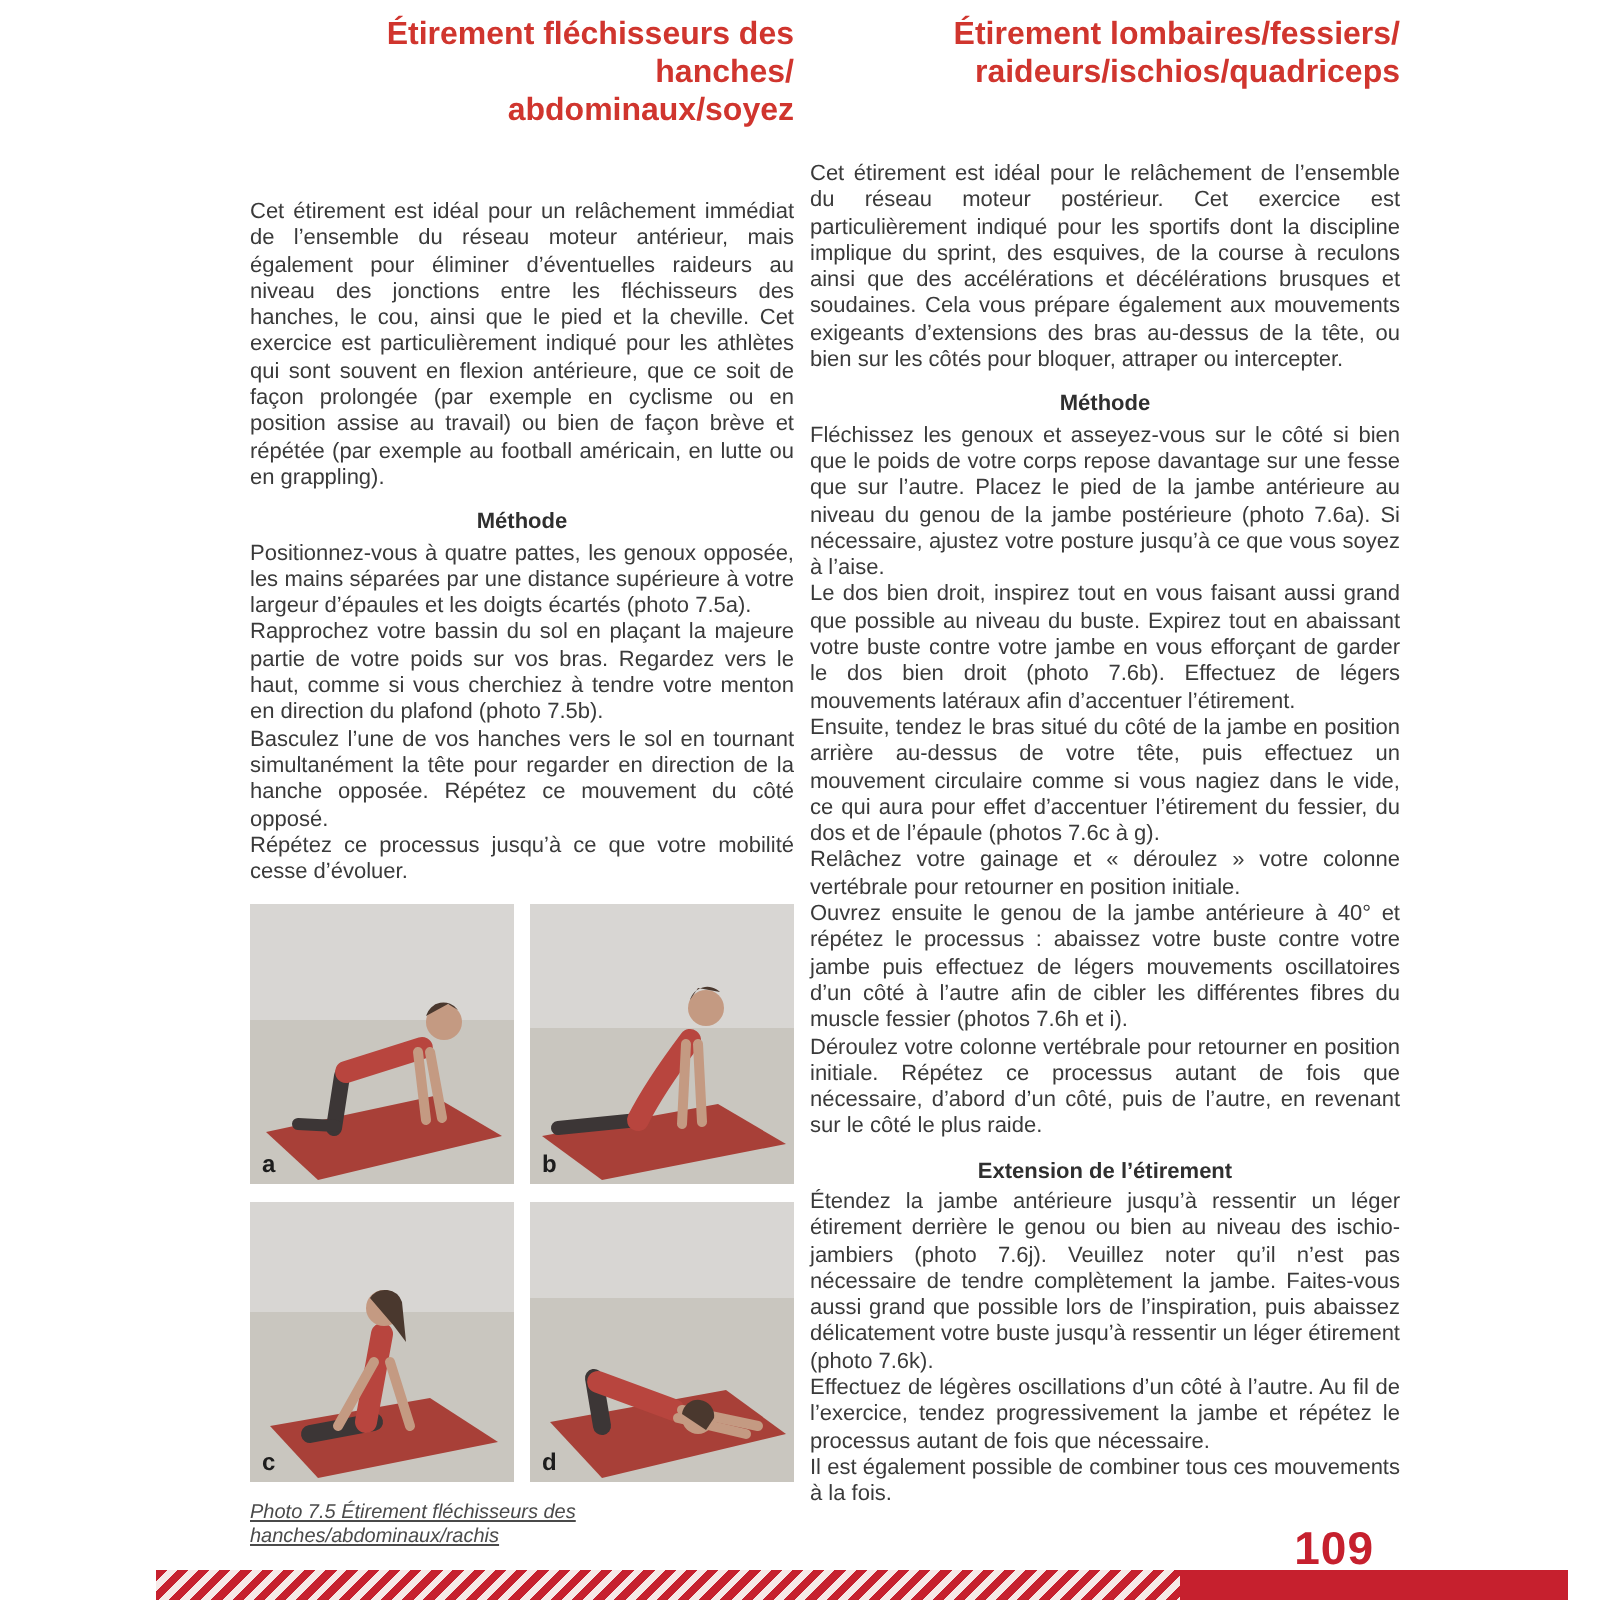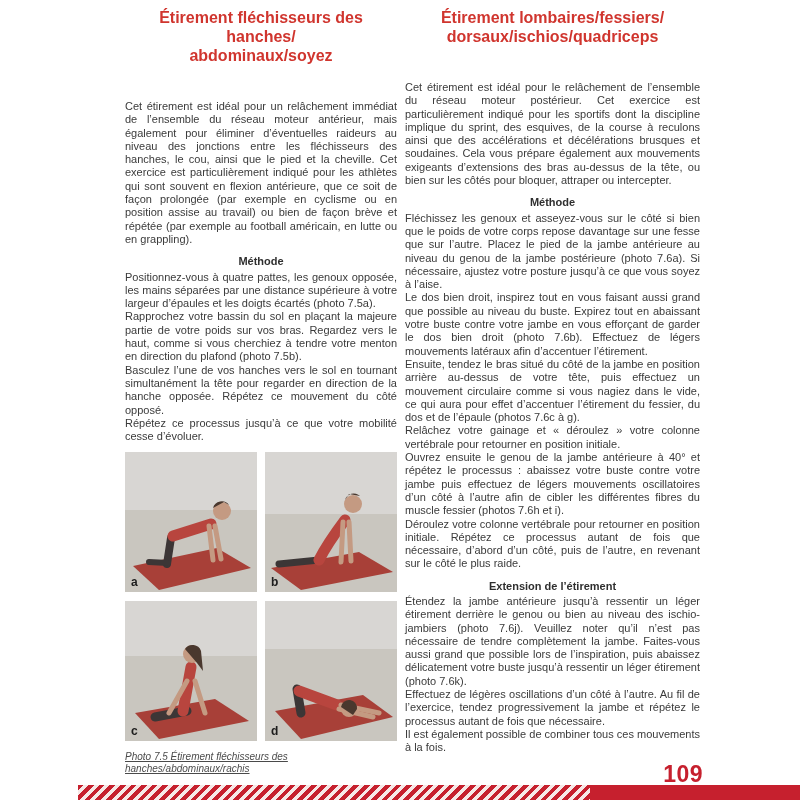--- a/index.html
+++ b/index.html
@@ -15,21 +15,21 @@
     display:grid;
     grid-template-columns:272px 295px;
     column-gap:8px;
   }
   .col{color:#3a3a3a;font-size:11px;line-height:13.3px;text-align:justify;}
   h1{
     margin:0 0 7px 0;
     color:#d0352e;
     font-size:16px;line-height:19px;
     font-weight:bold;
-    text-align:center;
+    text-align:right;
   }
   h1 .hl{display:block;}
   h2{
     margin:9px 0 2px 0;
     color:#2f2f2f;
     font-size:11px;line-height:13.3px;
     font-weight:bold;text-align:center;
   }
   p{margin:0;}
   p.intro{margin-bottom:2px;margin-top:35px;}
@@ -48,21 +48,21 @@
     font-style:normal;
   }
   .caption{
     margin-top:10px;
     font-size:10px;line-height:12px;
     font-style:italic;
     color:#4a4a4a;
     text-decoration:underline;
     text-align:left;
   }
-  .footer{position:absolute;left:0;right:0;bottom:0;height:60px;}
+  .footer{position:absolute;left:0;right:16px;bottom:0;height:60px;}
   .band{position:absolute;bottom:0;height:15px;}
   .band.hatch{
     left:78px;width:512px;
     background:repeating-linear-gradient(135deg,#c6202e 0 4px,#f6e9e8 4px 7.5px);
   }
   .band.solid{left:590px;right:0;background:#c6202e;}
   .pagenum{
     position:absolute;right:97px;bottom:14px;
     color:#c6202e;font-size:23px;font-weight:bold;line-height:23px;
     letter-spacing:0.5px;
@@ -150,21 +150,21 @@
         </figure>
 
       </div>
 
       <div class="caption">Photo 7.5 Étirement fléchisseurs des hanches/abdominaux/rachis</div>
     </div>
 
     <div class="col">
       <h1>
         <span class="hl">Étirement lombaires/fessiers/</span>
-        <span class="hl">dorsaux/ischios/quadriceps</span>
+        <span class="hl">raideurs/ischios/quadriceps</span>
       </h1>
       <p class="intro">Cet étirement est idéal pour le relâchement de l’ensemble du réseau moteur postérieur. Cet exercice est particulièrement indiqué pour les sportifs dont la discipline implique du sprint, des esquives, de la course à reculons ainsi que des accélérations et décélérations brusques et soudaines. Cela vous prépare également aux mouvements exigeants d’extensions des bras au-dessus de la tête, ou bien sur les côtés pour bloquer, attraper ou intercepter.</p>
       <h2>Méthode</h2>
       <p>Fléchissez les genoux et asseyez-vous sur le côté si bien que le poids de votre corps repose davantage sur une fesse que sur l’autre. Placez le pied de la jambe antérieure au niveau du genou de la jambe postérieure (photo 7.6a). Si nécessaire, ajustez votre posture jusqu’à ce que vous soyez à l’aise.</p>
       <p>Le dos bien droit, inspirez tout en vous faisant aussi grand que possible au niveau du buste. Expirez tout en abaissant votre buste contre votre jambe en vous efforçant de garder le dos bien droit (photo 7.6b). Effectuez de légers mouvements latéraux afin d’accentuer l’étirement.</p>
       <p>Ensuite, tendez le bras situé du côté de la jambe en position arrière au-dessus de votre tête, puis effectuez un mouvement circulaire comme si vous nagiez dans le vide, ce qui aura pour effet d’accentuer l’étirement du fessier, du dos et de l’épaule (photos 7.6c à g).</p>
       <p>Relâchez votre gainage et « déroulez » votre colonne vertébrale pour retourner en position initiale.</p>
       <p>Ouvrez ensuite le genou de la jambe antérieure à 40° et répétez le processus : abaissez votre buste contre votre jambe puis effectuez de légers mouvements oscillatoires d’un côté à l’autre afin de cibler les différentes fibres du muscle fessier (photos 7.6h et i).</p>
       <p>Déroulez votre colonne vertébrale pour retourner en position initiale. Répétez ce processus autant de fois que nécessaire, d’abord d’un côté, puis de l’autre, en revenant sur le côté le plus raide.</p>
       <h2>Extension de l’étirement</h2>

